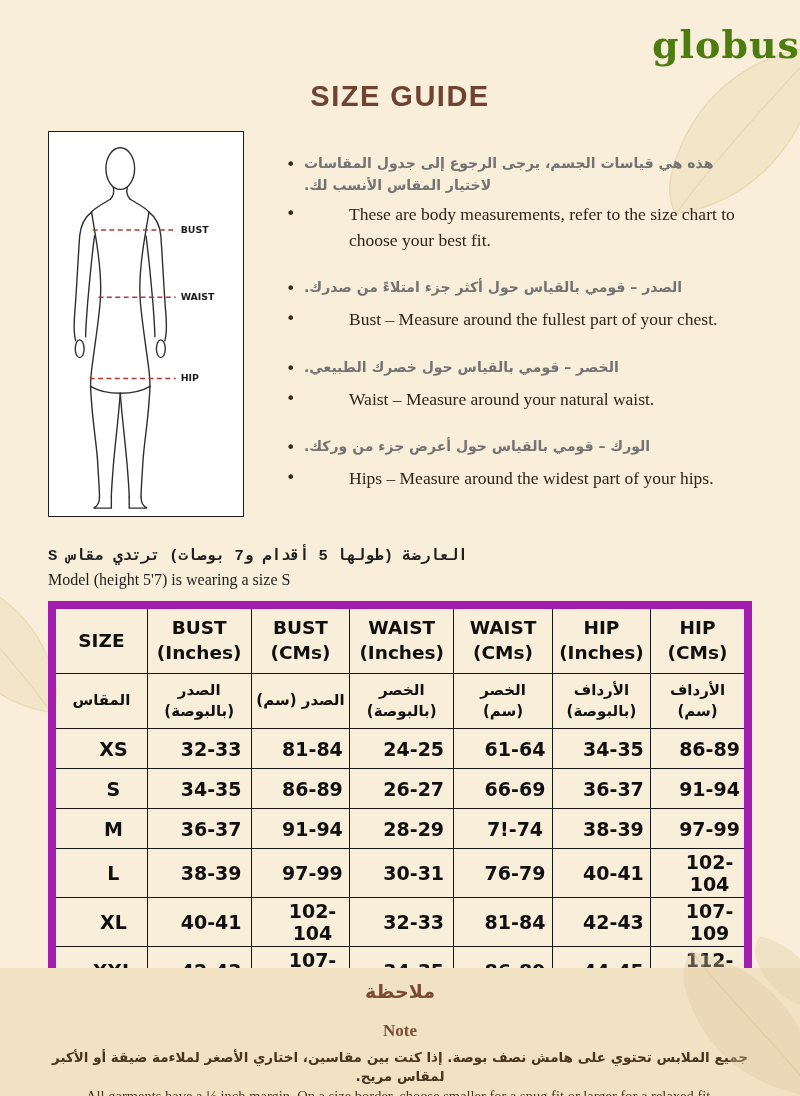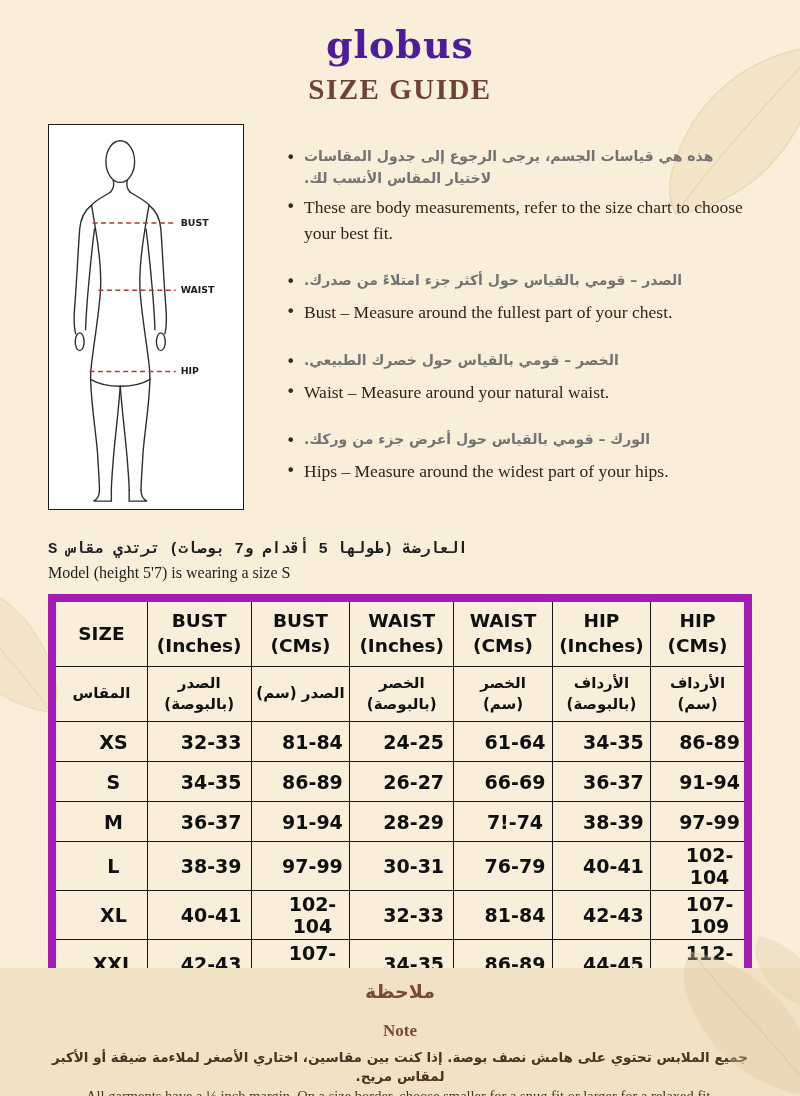--- a/index.html
+++ b/index.html
@@ -19,31 +19,32 @@
   .leaf-left { top: 566px; left: -72px; width: 150px; height: 170px; }
   .leaf-bottom-right { bottom: -10px; right: -28px; width: 190px; height: 210px; z-index: 2; }
 
   
   .header { text-align: center; padding-top: 26px; }
   .brand {
     font-family: "DejaVu Serif", serif;
     font-weight: 700;
     font-size: 38px;
     line-height: 1;
-    color: #4c1d95;
+    color: #4d7c0f;
     letter-spacing: 1px;
+    text-align: right;
   }
   .guide-title {
-    font-family: Liberation Serif, serif;
+    font-family: Liberation Sans, sans-serif;
     font-weight: 700;
     font-size: 29px;
     line-height: 1;
     letter-spacing: 1.5px;
     color: #6e4331;
-    margin-top: 11px;
+    margin-top: 18px;
   }
 
   
   .top { display: flex; margin: 20px 48px 0 48px; gap: 42px; }
   .diagram-box {
     width: 196px; height: 386px;
     background: #ffffff;
     border: 1.6px solid #1c1c1c;
     box-sizing: border-box;
     flex: 0 0 auto;
@@ -67,20 +68,21 @@
     font-size: 14px;
     line-height: 1.55;
     color: #737373;
     text-align: left;
   }
   .txt.en {
     font-family: "Liberation Serif", serif;
     font-size: 17.5px;
     line-height: 1.45;
     color: #33221a;
+    margin-left: 45px;
   }
 
   
   .model-note { margin: 28px 48px 0 48px; }
   .model-note .ar-wrap { text-align: left; }
   .model-note .ar {
     font-weight: 700;
     font-size: 15.5px;
     color: #1e1e1e;
     line-height: 1.5;

